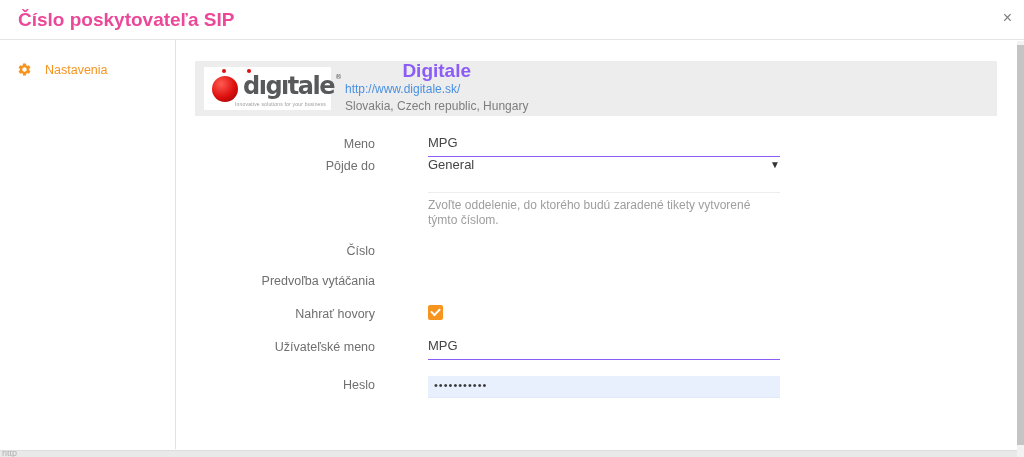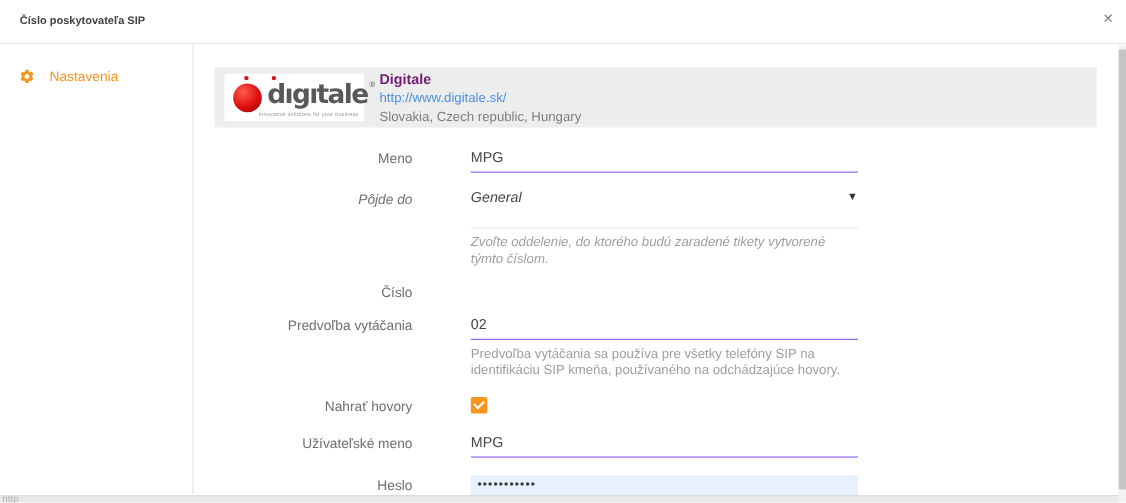--- a/index.html
+++ b/index.html
@@ -1,21 +1,21 @@
 <!DOCTYPE html>
 <html><head>
 <meta charset="utf-8">
 <style>
   * { margin:0; padding:0; box-sizing:border-box; }
   html,body { width:1024px; height:457px; overflow:hidden;
     font-family:"Liberation Sans", sans-serif; background:#fff; position:relative; }
 
   
   .header { height:40px; border-bottom:1px solid #e5e5e5; display:flex; align-items:center; background:#fff; position:relative; }
-  .header-title { margin-left:18px; font-size:10px; font-weight:bold; color:#404040; }
+  .header-title { margin-left:18px; font-size:19px; font-weight:bold; color:#ec4899; }
   .close-btn { position:absolute; top:10px; right:12px; font-size:16px; color:#7d7d7d; cursor:pointer; line-height:1; }
 
   
   .content { display:flex; height:409px; background:#fff; }
   .sidebar { width:176px; border-right:1px solid #e2e2e2; flex-shrink:0; }
   .sidebar-item { display:flex; align-items:center; margin:22px 0 0 17px; cursor:pointer; }
   .gear { width:15px; height:15px; fill:#f7941e; flex-shrink:0; }
   .sidebar-label { margin-left:13px; font-size:12.5px; color:#f7941e; }
 
   .main { flex:1; padding-left:19px; position:relative; }
@@ -25,35 +25,35 @@
   .logo-box { background:#fff; width:127px; height:43px; margin-left:9px; position:relative; display:flex; align-items:center; flex-shrink:0; }
   .logo-ball { width:26px; height:26px; border-radius:50%; margin-left:8px; flex-shrink:0;
     background:radial-gradient(circle at 35% 30%, #ff5b50, #dd0e0e 55%, #8d0404); }
   .logo-word { font-family:"DejaVu Sans", sans-serif; font-weight:bold; font-size:24px; color:#58595b;
     letter-spacing:-1.5px; margin-left:5px; line-height:1; position:relative; top:-3px; }
   .logo-dot { position:absolute; width:4px; height:4px; border-radius:50%; background:#dd0e0e; top:2px; }
   .logo-dot.d1 { left:18px; } .logo-dot.d2 { left:43px; }
   .logo-reg { font-family:"DejaVu Sans", sans-serif; font-size:7px; color:#58595b; position:relative; top:-12px; margin-left:1px; }
   .logo-tagline { position:absolute; right:5px; bottom:3px; font-size:5px; color:#999; letter-spacing:0.2px; }
   .card-info { margin-left:14px; line-height:17px; }
-  .card-name { font-size:13px; font-weight:bold; color:#701a75; }
+  .card-name { font-size:19px; font-weight:bold; color:#8b5cf6;text-align:center; }
   .card-link { font-size:12px; color:#4a90e2; text-decoration:none; cursor:pointer; }
   .card-countries { font-size:12px; color:#7d7d7d; }
 
   
   .form { margin-top:19px; }
   .row { display:flex;gap:30px; }
   .lbl { width:180px; text-align:right; margin-right:23px; font-size:12.5px; color:#6f6f6f; padding-top:2px; flex-shrink:0; }
   .fld { width:352px; }
   .input-line { font-size:13px; color:#454545; border-bottom:1px solid #8b5cf6; padding-bottom:6px; min-height:14px; cursor:text; }
   .select-line { display:flex; justify-content:space-between; align-items:center; font-size:13px; color:#454545;
     border-bottom:1px solid #eee; padding-bottom:20px; cursor:pointer; }
   .chevron { font-size:10px; color:#333; }
   .help { font-size:12px; color:#9e9e9e; margin-top:5px; line-height:15px; max-width:475px; }
-  .mt1 { margin-top:15px;font-style:italic; } .mt2 { margin-top:14px; } .mt3 { margin-top:14px; }
+  .mt1 { margin-top:0; } .mt2 { margin-top:14px; } .mt3 { margin-top:14px; }
   .mt4 { margin-top:17px; } .mt5 { margin-top:17px; } .mt6 { margin-top:16px; }
 
   .checkbox { width:15px; height:15px; background:#f7941e; border-radius:2px; position:relative; cursor:pointer; }
   .checkbox.checked::after { content:""; position:absolute; left:3px; top:3px; width:7px; height:4px;
     border-left:2px solid #fff; border-bottom:2px solid #fff; transform:rotate(-45deg); }
 
   .pwd { background:#e8f0fe; font-size:11px; letter-spacing:1px; color:#3a3a3a;
     padding:3px 6px 6px; border-bottom:1px solid #dfe9f8; cursor:text; }
 
   
@@ -118,24 +118,20 @@
           <div class="help">Zvoľte oddelenie, do ktorého budú zaradené tikety vytvorené týmto číslom.</div>
         </div>
       </div>
 
       <div class="row mt2">
         <div class="lbl">Číslo</div>
       </div>
 
       <div class="row mt3">
         <div class="lbl">Predvoľba vytáčania</div>
-        <div class="fld">
-          <div class="input-line">02</div>
-          <div class="help">Predvoľba vytáčania sa používa pre všetky telefóny SIP na identifikáciu SIP kmeňa, používaného na odchádzajúce hovory.</div>
-        </div>
       </div>
 
       <div class="row mt4">
         <div class="lbl">Nahrať hovory</div>
         <div class="fld">
             <div class="checkbox checked"></div>
           </div>
       </div>
 
       <div class="row mt5">

